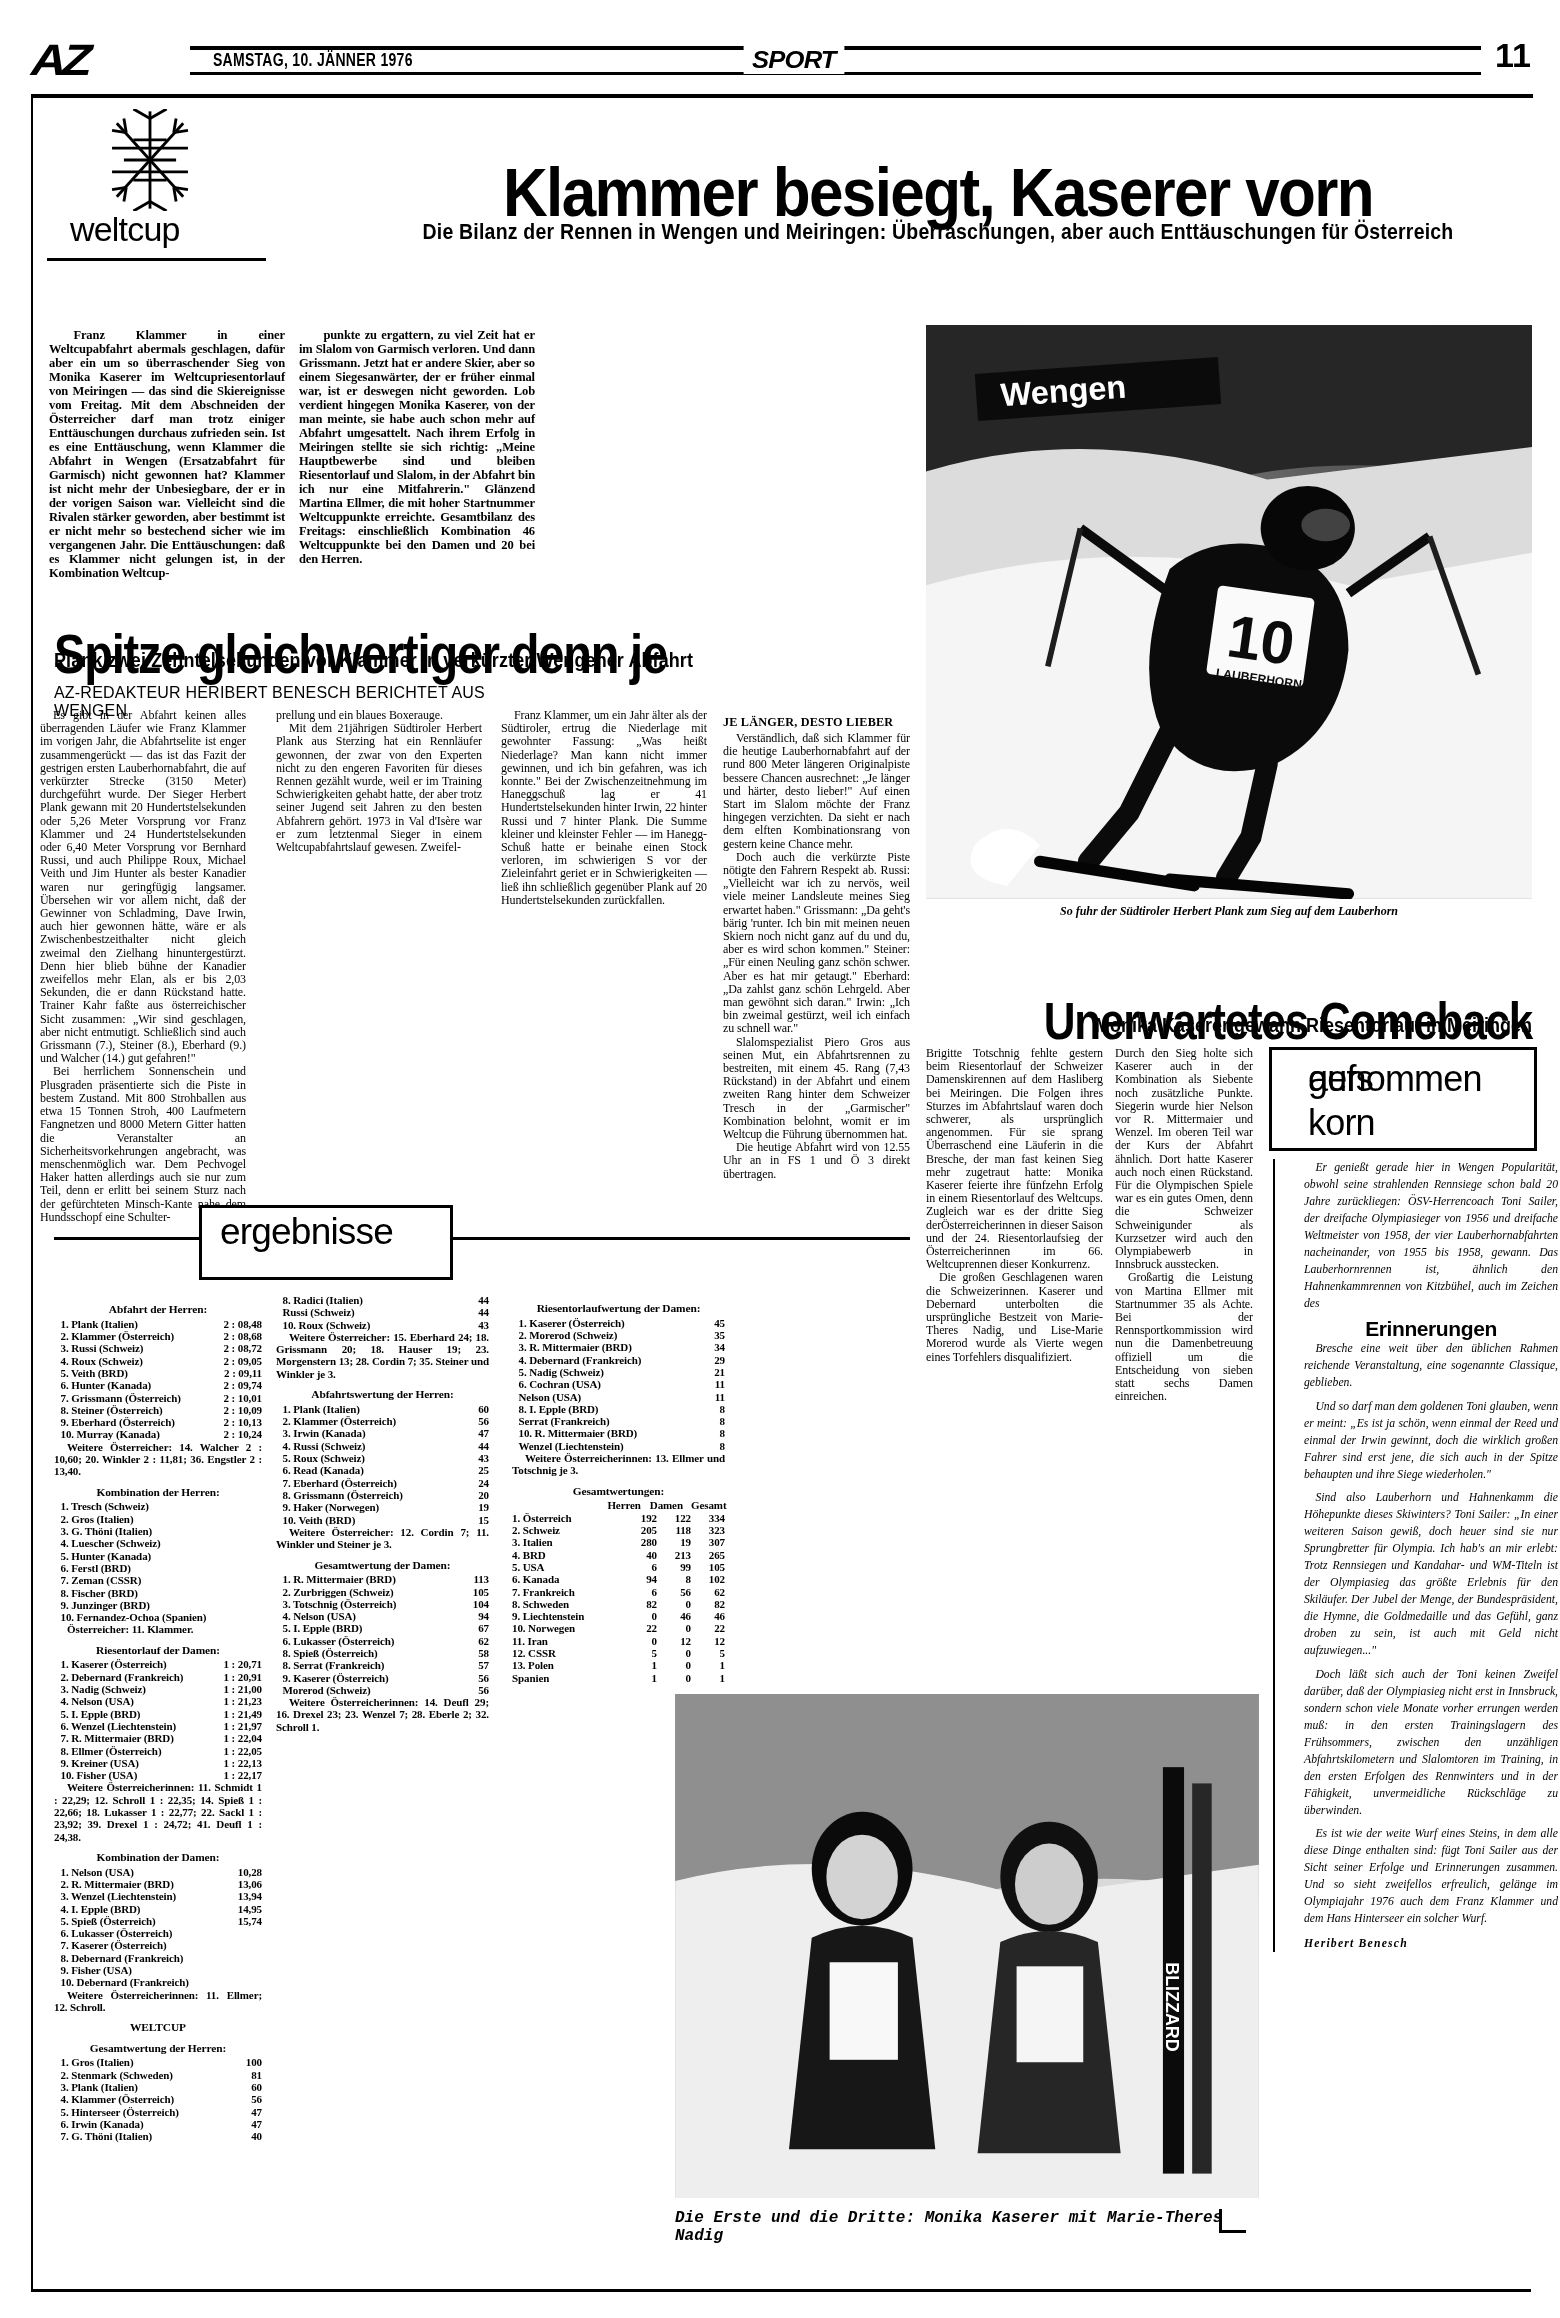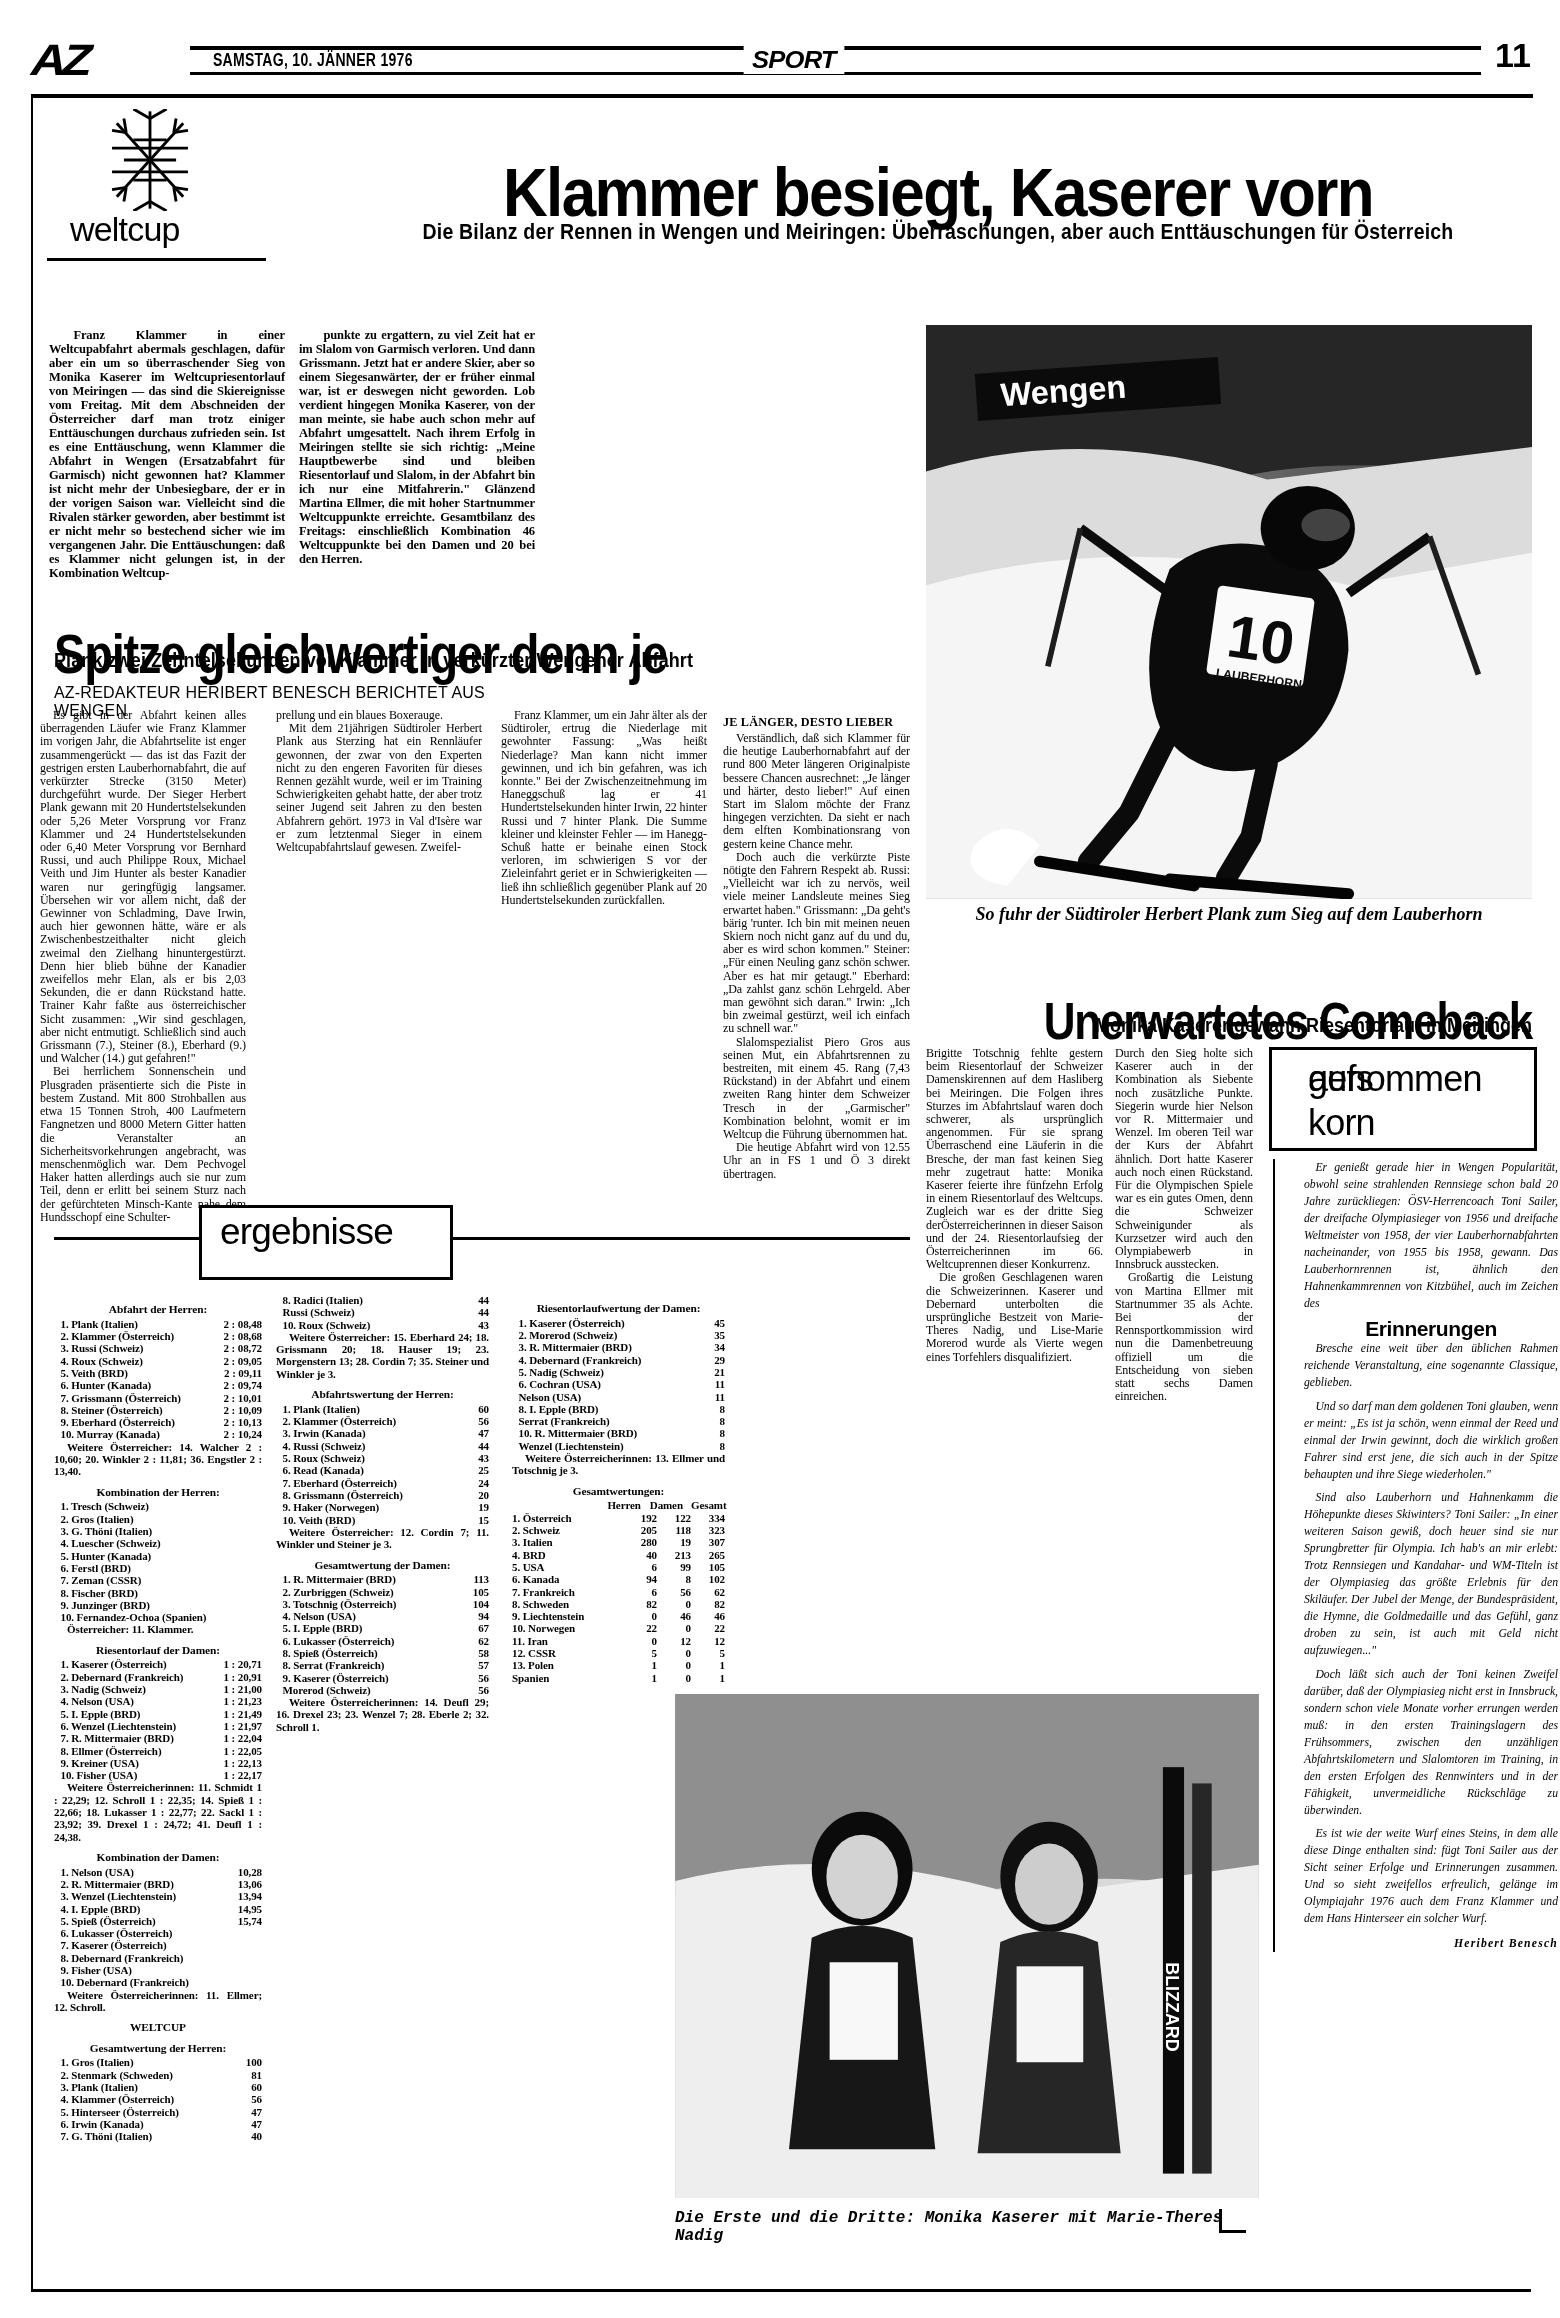--- a/index.html
+++ b/index.html
@@ -109,21 +109,21 @@
   .lead .ind{display:block;text-indent:24.4px;}
 
   
   .photo1{
     position:absolute;left:926px;top:325px;width:606px;height:574px;
     background:#1b1b1b;overflow:hidden;
   }
   .cap1{
     position:absolute;left:926px;top:904px;width:606px;
     font-family:"Liberation Serif", serif;
-    font-style:italic;font-weight:bold;font-size:18px;
+    font-style:italic;font-weight:bold;font-size:12px;
     text-align:center;
   }
 
   
   .hl2{
     position:absolute;left:54px;top:582px;width:853px;
     font-family:"Liberation Sans", sans-serif;
     font-weight:bold;font-size:47px;letter-spacing:-1.2px;
     transform:scaleY(1.18);transform-origin:left top;
   }
@@ -245,21 +245,21 @@
     text-align:justify;
   }
   .korn-col p{margin:0 0 6.5px 0;text-indent:11.4px;}
   .korn-col h5{
     margin:8.1px 0 3.3px 0;
     font-family:"Liberation Sans", sans-serif;
     font-style:normal;font-weight:bold;
     font-size:21px;text-align:center;letter-spacing:-0.4px;
   }
   .korn-sig{
-    text-align:right;font-weight:bold;font-style:italic;
+    text-align:left;font-weight:bold;font-style:italic;
     letter-spacing:1.2px;margin-top:8.1px;
   }
 
   
   .photo2{
     position:absolute;left:675px;top:1694px;width:584px;height:504px;
     background:#222;overflow:hidden;
   }
   .cap2{
     position:absolute;left:675px;top:2209px;width:584px;

